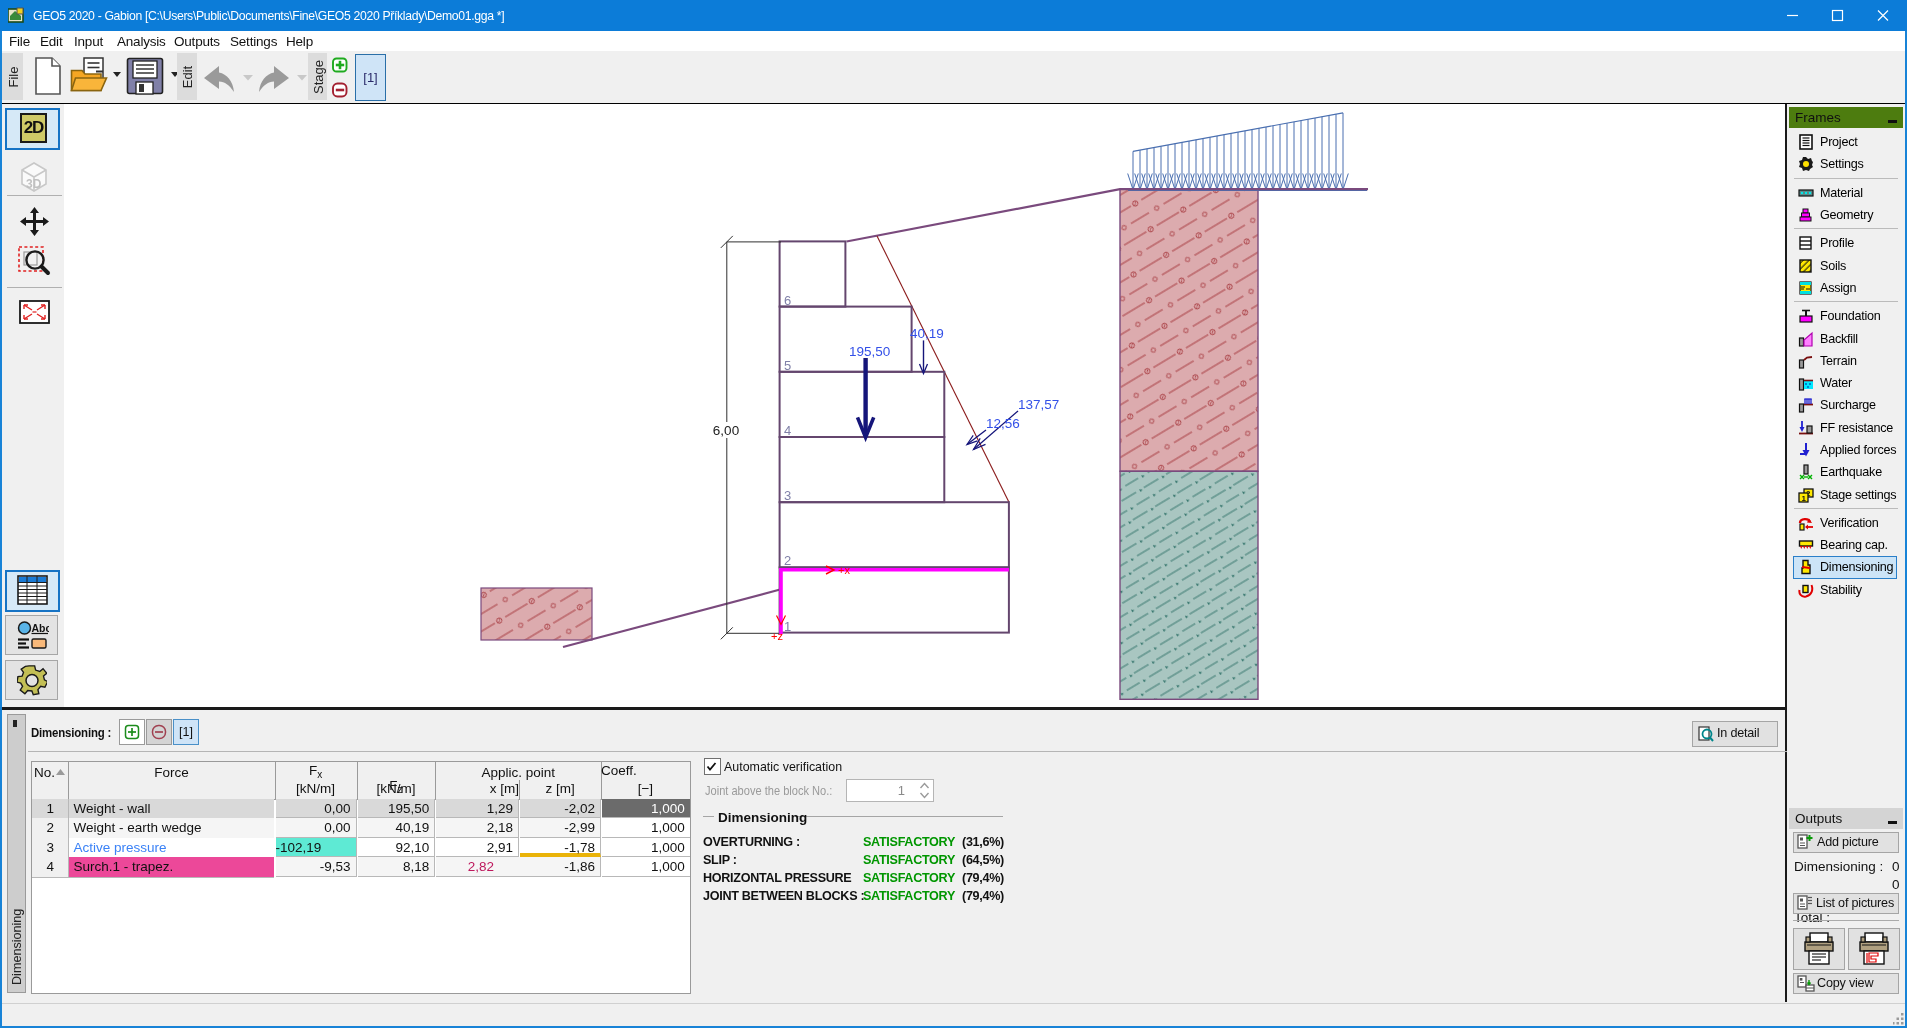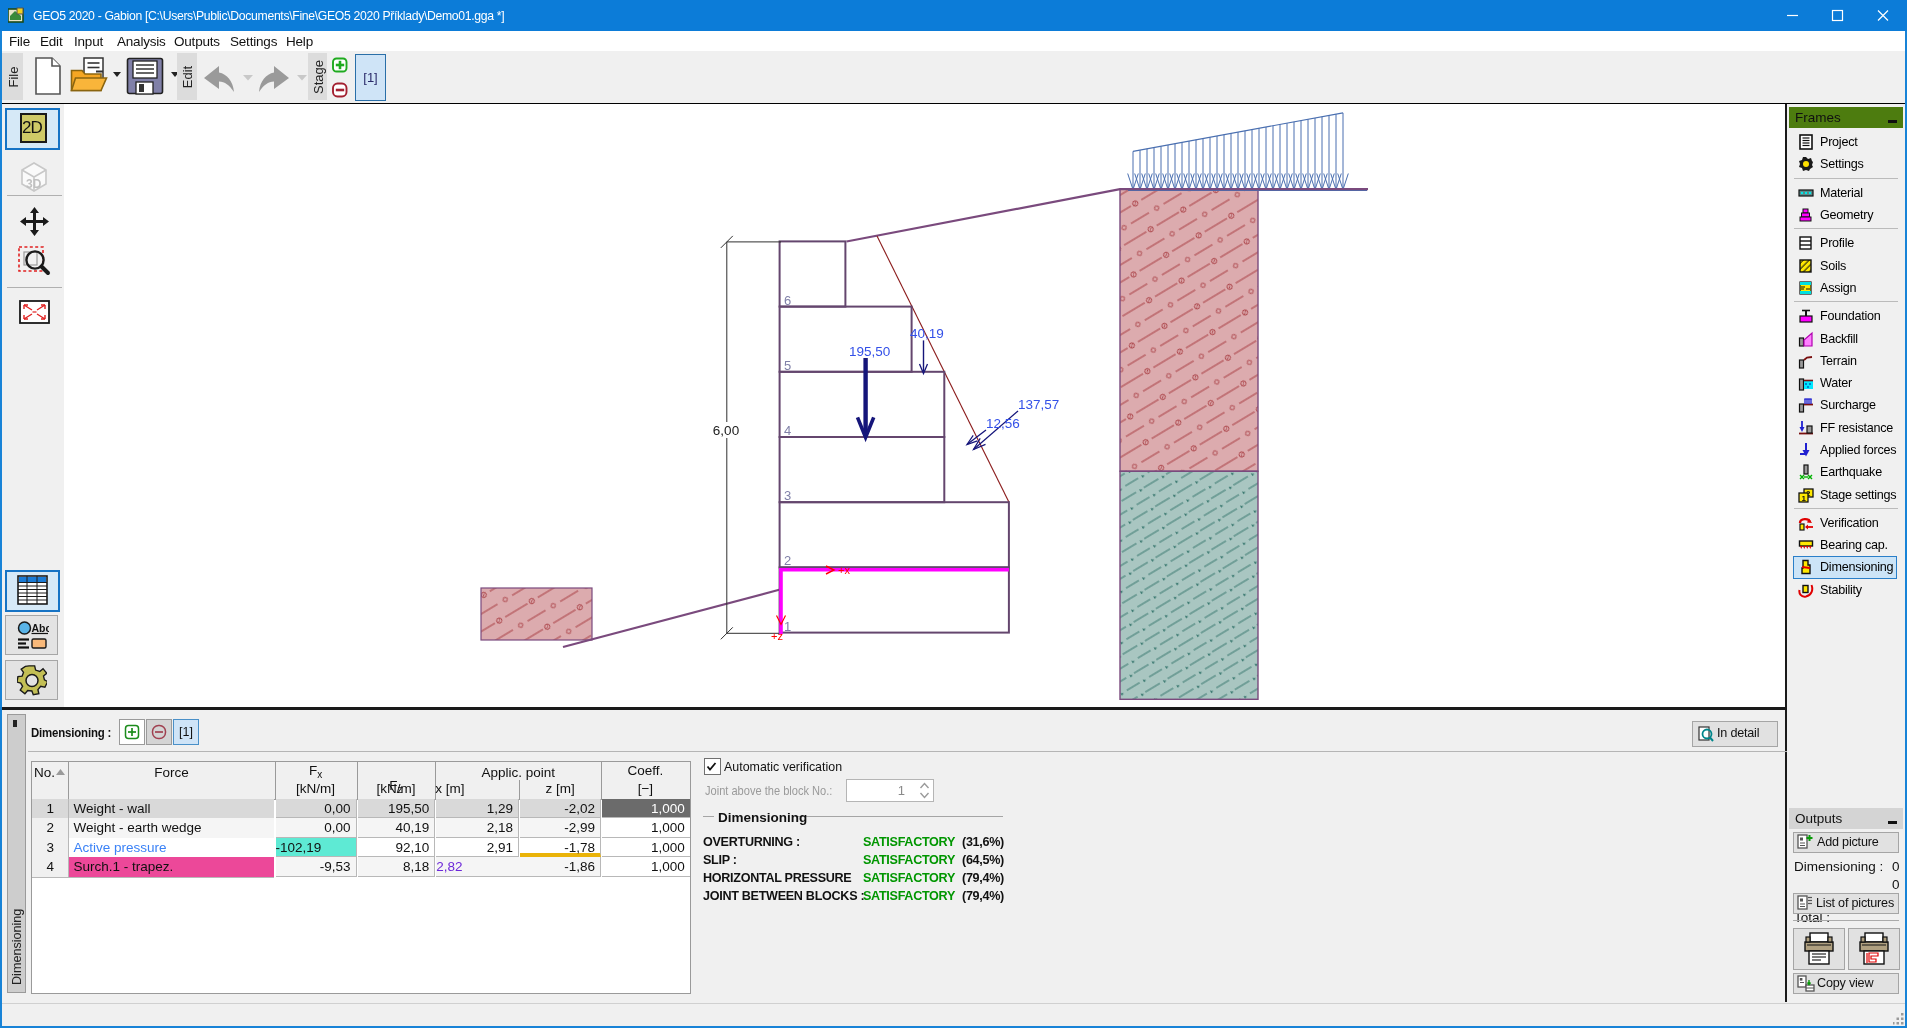--- a/index.html
+++ b/index.html
@@ -105,21 +105,21 @@
     <line x1="3.8" y1="8" x2="12.2" y2="8" stroke="#1faa1f" stroke-width="2.6"></line>
     <line x1="8" y1="3.8" x2="8" y2="12.2" stroke="#1faa1f" stroke-width="2.6"></line>
     <rect x="1" y="26.5" width="13.5" height="13" rx="4.5" fill="#fff" stroke="#a32030" stroke-width="1.9"></rect>
     <line x1="3.8" y1="33" x2="12.2" y2="33" stroke="#a32030" stroke-width="2.6"></line>
   </svg>
   <div class="abs" style="left:355px;top:3px;width:29px;height:45px;background:#cfe4f7;border:1.5px solid #2a6fa8;font-size:13px;color:#2a2a6a;text-align:center;line-height:45px">[1]</div>
 </div>
 <div class="abs" id="leftbar">
   <div class="abs" style="left:3px;top:4px;width:51px;height:38px;background:#d6e9f7;border:2px solid #1673c4">
     <div class="abs" style="left:13px;top:3px;width:23px;height:26px;background:#cfca67;border:2px solid #1a1a1a;
-      font-size:17px;font-weight:normal;color:#111;line-height:26px;letter-spacing:-1px">2D</div>
+      font-size:17px;font-weight:bold;color:#111;text-align:center;line-height:26px;letter-spacing:-1px">2D</div>
   </div>
   <svg class="abs" style="left:14px;top:54px" width="36" height="36">
     <g stroke="#c8c8c8" stroke-width="1.6" fill="#fafafa">
       <path d="M6 12 L18 5 L30 12 L30 26 L18 33 L6 26 Z"></path>
       <path d="M6 12 L18 19 L30 12 M18 19 L18 33"></path>
     </g>
     <text x="10" y="30" font-size="12" fill="#c0c0c0" font-weight="bold" font-family="Liberation Sans">3D</text>
   </svg>
   <div class="abs" style="left:5px;top:91px;width:55px;border-top:1px solid #b0b0b0"></div>
   <svg class="abs" style="left:18px;top:103px" width="29" height="29">
@@ -382,23 +382,23 @@
 <div class="abs" style="left:2px;top:3px;font-size:13.5px;color:#111">No.</div>
 <svg class="abs" style="left:24px;top:7px" width="9" height="7">
         <path d="M4.5 0 L9 6 L0 6 Z" fill="#9a9a9a"></path>
       </svg>
 <div class="abs" style="left:36.4px;top:3.0px;width:206.1px;height:16.0px;font-size:13.5px;color:#111;text-align:center;">Force</div>
 <div class="abs" style="left:242.5px;top:1.0px;width:82.0px;height:16.0px;font-size:13.5px;color:#111;text-align:center;">F<span style="font-size:10px;vertical-align:-3px">x</span></div>
 <div class="abs" style="left:242.5px;top:19.0px;width:82.0px;height:16.0px;font-size:13.5px;color:#111;text-align:center;">[kN/m]</div>
 <div class="abs" style="left:324.5px;top:16px;width:78.8px;height:16.0px;font-size:13.5px;color:#111;text-align:center;">F<span style="font-size:10px;vertical-align:-3px">z</span></div>
 <div class="abs" style="left:324.5px;top:19.0px;width:78.8px;height:16.0px;font-size:13.5px;color:#111;text-align:center;">[kN/m]</div>
 <div class="abs" style="left:403.3px;top:3.0px;width:165.8px;height:14.0px;font-size:13.5px;color:#111;text-align:center;">Applic. point</div>
-<div class="abs" style="left:403.3px;top:19.0px;width:83.8px;height:16.0px;font-size:13.5px;color:#111;text-align:left;">x [m]</div>
+<div class="abs" style="left:403.3px;top:19.0px;width:83.8px;height:16.0px;font-size:13.5px;color:#111;text-align:right;">x [m]</div>
 <div class="abs" style="left:487.1px;top:19.0px;width:82.0px;height:16.0px;font-size:13.5px;color:#111;text-align:center;">z [m]</div>
-<div class="abs" style="left:569.1px;top:1.0px;width:88.6px;height:16.0px;font-size:13.5px;color:#111;text-align:center;">Coeff.</div>
+<div class="abs" style="left:569.1px;top:1.0px;width:88.6px;height:16.0px;font-size:13.5px;color:#111;">Coeff.</div>
 <div class="abs" style="left:569.1px;top:19.0px;width:88.6px;height:16.0px;font-size:13.5px;color:#111;text-align:center;">[−]</div>
 <div class="abs" style="left:0.0px;top:37.1px;width:36.4px;height:19.6px;background:#d9d9d9;border-bottom:1px solid #b8b8b8;border-right:1px solid #b8b8b8;font-size:13.5px;text-align:center;line-height:19.6px;color:#111">1</div>
 <div class="abs" style="left:37.4px;top:37.1px;width:205.0px;height:19.6px;background:#d9d9d9;border-bottom:1px solid #b8b8b8;font-size:13.5px;line-height:19.6px;color:#111;padding-left:4px;width:201.1px">Weight - wall</div>
 <div class="abs" style="left:243.5px;top:37.1px;width:81.0px;height:19.6px;background:#d9d9d9;border-bottom:1px solid #b8b8b8;border-right:1px solid #b8b8b8;font-size:13.5px;line-height:19.6px;color:#111;text-align:right;box-sizing:border-box;padding-right:5px">0,00</div>
 <div class="abs" style="left:325.5px;top:37.1px;width:77.8px;height:19.6px;background:#d9d9d9;border-bottom:1px solid #b8b8b8;border-right:1px solid #b8b8b8;font-size:13.5px;line-height:19.6px;color:#111;text-align:right;box-sizing:border-box;padding-right:5px">195,50</div>
 <div class="abs" style="left:404.3px;top:37.1px;width:82.8px;height:19.6px;background:#d9d9d9;border-bottom:1px solid #b8b8b8;border-right:1px solid #b8b8b8;font-size:13.5px;line-height:19.6px;color:#111;text-align:right;box-sizing:border-box;padding-right:5px">1,29</div>
 <div class="abs" style="left:488.1px;top:37.1px;width:81.0px;height:19.6px;background:#d9d9d9;border-bottom:1px solid #b8b8b8;border-right:1px solid #b8b8b8;font-size:13.5px;line-height:19.6px;color:#111;text-align:right;box-sizing:border-box;padding-right:5px">-2,02</div>
 <div class="abs" style="left:570.1px;top:37.1px;width:87.6px;height:19.6px;background:#6b6b6b;color:#fff;border-bottom:1px solid #b8b8b8;font-size:13.5px;line-height:19.6px;text-align:right;box-sizing:border-box;padding-right:5px">1,000</div>
 <div class="abs" style="left:0.0px;top:56.7px;width:36.4px;height:19.6px;background:#f0f0f0;border-bottom:1px solid #b8b8b8;border-right:1px solid #b8b8b8;font-size:13.5px;text-align:center;line-height:19.6px;color:#111">2</div>
 <div class="abs" style="left:37.4px;top:56.7px;width:205.0px;height:19.6px;background:#f5f5f5;border-bottom:1px solid #b8b8b8;font-size:13.5px;line-height:19.6px;color:#111;padding-left:4px;width:201.1px">Weight - earth wedge</div>
@@ -411,21 +411,21 @@
 <div class="abs" style="left:37.4px;top:76.3px;width:205.0px;height:19.6px;background:#ffffff;border-bottom:1px solid #b8b8b8;font-size:13.5px;line-height:19.6px;color:#3b82f6;padding-left:4px;width:201.1px">Active pressure</div>
 <div class="abs" style="left:243.5px;top:76.3px;width:81.0px;height:19.6px;background:#5eead4;border-bottom:1px solid #b8b8b8;border-right:1px solid #b8b8b8;font-size:13.5px;line-height:19.6px;color:#111;text-align:left;box-sizing:border-box;padding-right:5px">-102,19</div>
 <div class="abs" style="left:325.5px;top:76.3px;width:77.8px;height:19.6px;background:#ffffff;border-bottom:1px solid #b8b8b8;border-right:1px solid #b8b8b8;font-size:13.5px;line-height:19.6px;color:#111;text-align:right;box-sizing:border-box;padding-right:5px">92,10</div>
 <div class="abs" style="left:404.3px;top:76.3px;width:82.8px;height:19.6px;background:#ffffff;border-bottom:1px solid #b8b8b8;border-right:1px solid #b8b8b8;font-size:13.5px;line-height:19.6px;color:#111;text-align:right;box-sizing:border-box;padding-right:5px">2,91</div>
 <div class="abs" style="left:488.1px;top:76.3px;width:81.0px;height:19.6px;background:#ffffff;border-bottom:4px solid #eab308;border-right:1px solid #b8b8b8;font-size:13.5px;line-height:19.6px;color:#111;text-align:right;box-sizing:border-box;padding-right:5px">-1,78</div>
 <div class="abs" style="left:570.1px;top:76.3px;width:87.6px;height:19.6px;background:#ffffff;color:#111;border-bottom:1px solid #b8b8b8;font-size:13.5px;line-height:19.6px;text-align:right;box-sizing:border-box;padding-right:5px">1,000</div>
 <div class="abs" style="left:0.0px;top:95.9px;width:36.4px;height:19.6px;background:#f0f0f0;border-bottom:1px solid #b8b8b8;border-right:1px solid #b8b8b8;font-size:13.5px;text-align:center;line-height:19.6px;color:#111">4</div>
 <div class="abs" style="left:37.4px;top:95.9px;width:205.0px;height:19.6px;background:#ec4899;border-bottom:1px solid #b8b8b8;font-size:13.5px;line-height:19.6px;color:#111;padding-left:4px;width:201.1px">Surch.1 - trapez.</div>
 <div class="abs" style="left:243.5px;top:95.9px;width:81.0px;height:19.6px;background:#f5f5f5;border-bottom:1px solid #b8b8b8;border-right:1px solid #b8b8b8;font-size:13.5px;line-height:19.6px;color:#111;text-align:right;box-sizing:border-box;padding-right:5px">-9,53</div>
 <div class="abs" style="left:325.5px;top:95.9px;width:77.8px;height:19.6px;background:#f5f5f5;border-bottom:1px solid #b8b8b8;border-right:1px solid #b8b8b8;font-size:13.5px;line-height:19.6px;color:#111;text-align:right;box-sizing:border-box;padding-right:5px">8,18</div>
-<div class="abs" style="left:404.3px;top:95.9px;width:95px;height:19.6px;background:#f5f5f5;border-bottom:1px solid #b8b8b8;border-right:1px solid #b8b8b8;font-size:13.5px;line-height:19.6px;color:#6d28d9;text-align:left;box-sizing:border-box;padding-right:5px">2,82</div>
+<div class="abs" style="left:404.3px;top:95.9px;width:95px;height:19.6px;background:#f5f5f5;border-bottom:1px solid #b8b8b8;border-right:1px solid #b8b8b8;font-size:13.5px;line-height:19.6px;color:#be185d;text-align:center;box-sizing:border-box;padding-right:5px">2,82</div>
 <div class="abs" style="left:488.1px;top:95.9px;width:81.0px;height:19.6px;background:#f5f5f5;border-bottom:1px solid #b8b8b8;border-right:1px solid #b8b8b8;font-size:13.5px;line-height:19.6px;color:#111;text-align:right;box-sizing:border-box;padding-right:5px">-1,86</div>
 <div class="abs" style="left:570.1px;top:95.9px;width:87.6px;height:19.6px;background:#ffffff;color:#111;border-bottom:1px solid #b8b8b8;font-size:13.5px;line-height:19.6px;text-align:right;box-sizing:border-box;padding-right:5px">1,000</div>
 </div>
 
   <div class="abs" style="left:640px;top:48.5px;width:15px;height:15px;background:#fff;border:1px solid #707070">
     <svg width="13" height="13">
         <path d="M2.5 6.5 L5 9.5 L10.5 3" fill="none" stroke="#111" stroke-width="1.8"></path>
       </svg>
   </div>
   <div class="abs" style="left:660px;top:49.5px;font-size:13.5px;color:#111;transform:scaleX(0.92);transform-origin:0 50%;white-space:nowrap">Automatic verification</div>

